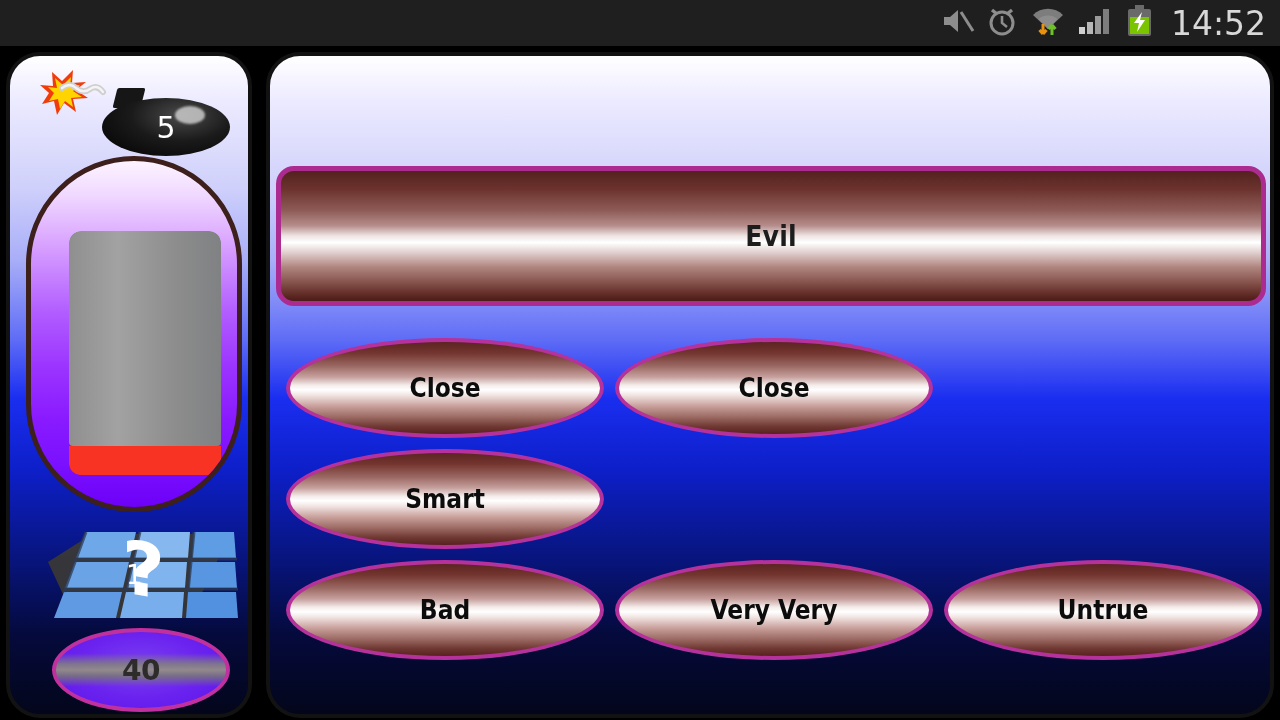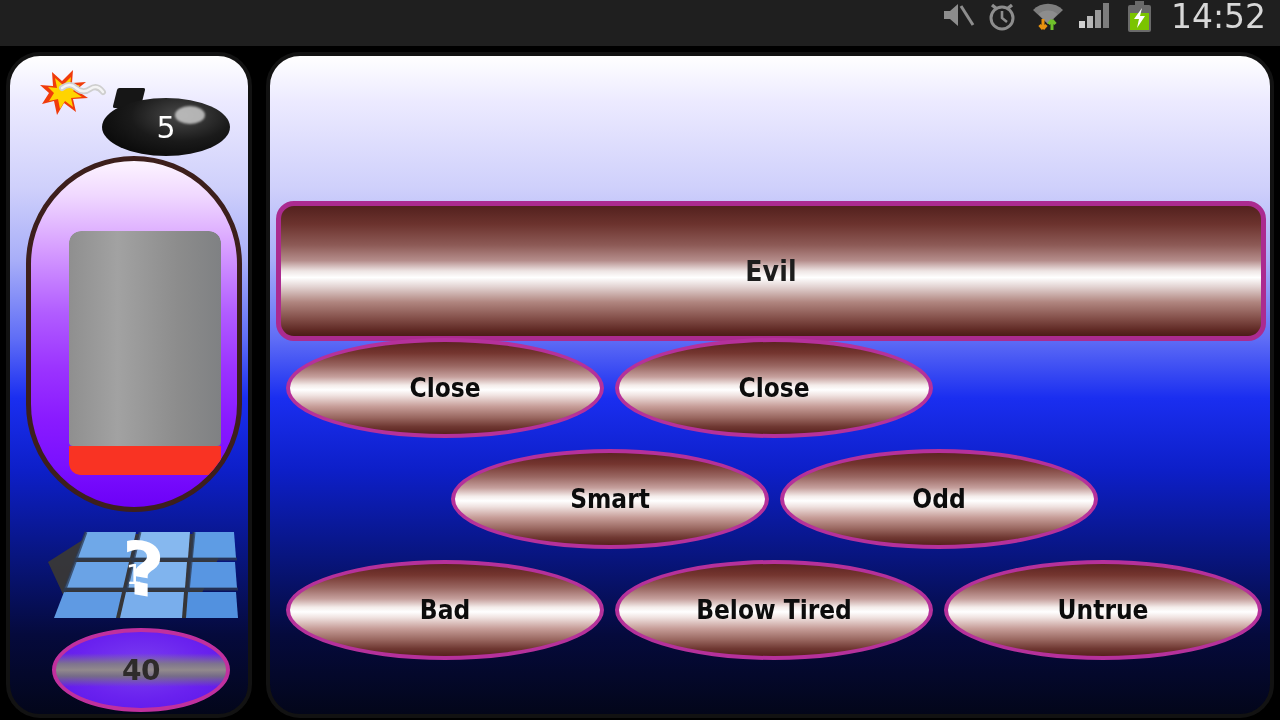--- a/index.html
+++ b/index.html
@@ -5,21 +5,21 @@
   * { margin:0; padding:0; box-sizing:border-box; }
   html,body { width:1280px; height:720px; overflow:hidden; background:#000; }
   body { font-family:"Liberation Sans", sans-serif; }
 
   #screen { position:relative; width:1280px; height:720px; background:#000; }
 
   
   #statusbar {
     position:absolute; left:0; top:0; width:1280px; height:46px;
     background:#1f1f1f;
-    display:flex; align-items:flex-start; justify-content:flex-end;
+    display:flex; align-items:center; justify-content:flex-end;
     padding-right:14px; gap:10px;
   }
   #statusbar .sicon { display:block; }
   #clock {
     color:#d8d8d8; font-size:33px; letter-spacing:0px;
     font-family:"DejaVu Sans", sans-serif; font-weight:400;
     margin-left:6px; line-height:1;
   }
 
   
@@ -122,35 +122,35 @@
   }
 
   
   #questionBar {
     position:absolute; left:6px; top:110px; width:990px; height:140px;
     border:5px solid #ab2b90; border-radius:18px;
     background:linear-gradient(to bottom,
         #53211e 0%, #6c332e 14%, #8d5a56 30%, #b58d8b 42%,
         #eee5e4 50%, #ffffff 55%, #e3d4d3 62%,
         #b0857f 74%, #85514b 86%, #5d2722 96%, #4b1c18 100%);
-    display:flex; align-items:center; justify-content:center;margin-top:35px;
+    display:flex; align-items:center; justify-content:center;
   }
   #questionText {
     font-size:28px; font-weight:bold; color:#1d1d1d;
     font-family:"DejaVu Sans Condensed","DejaVu Sans", sans-serif;
     letter-spacing:.2px;
   }
 
   
   #answerGrid {
     position:absolute; left:10px; top:282px; width:988px; height:370px;
   }
   .arow { position:absolute; left:0; width:988px; height:100px; display:flex; }
   .arow.r0 { top:0; }
-  .arow.r1 { top:111px;justify-content:center; }
+  .arow.r1 { top:111px; }
   .arow.r2 { top:222px; }
   .acell { width:329px; height:100px; position:relative; }
   .ellipseBtn {
     position:absolute; left:6px; top:0; width:318px; height:100px;
     border-radius:50%;
     border:4px solid #b5319b;
     background:linear-gradient(to bottom,
         #5c2421 0%, #74352f 12%, #9a6762 26%, #c6a09d 38%,
         #f4ecea 47%, #ffffff 52%, #f0e3e1 58%,
         #c79e99 70%, #9a6861 82%, #6f3832 92%, #57211d 100%);
@@ -299,36 +299,31 @@
           </div>
         </div>
       </div>
 
       <div class="arow r1">
         <div class="acell">
           <div class="ellipseBtn">
             <span class="lbl">Smart</span>
           </div>
         </div>
-        <div class="acell">
-          <div class="ellipseBtn">
-            <span class="lbl">Odd</span>
-          </div>
-        </div>
       </div>
 
       <div class="arow r2">
         <div class="acell">
           <div class="ellipseBtn">
             <span class="lbl">Bad</span>
           </div>
         </div>
         <div class="acell">
           <div class="ellipseBtn">
-            <span class="lbl">Below Tired</span>
+            <span class="lbl">Very Very</span>
           </div>
         </div>
         <div class="acell">
           <div class="ellipseBtn">
             <span class="lbl">Untrue</span>
           </div>
         </div>
       </div>
 
     </div>

